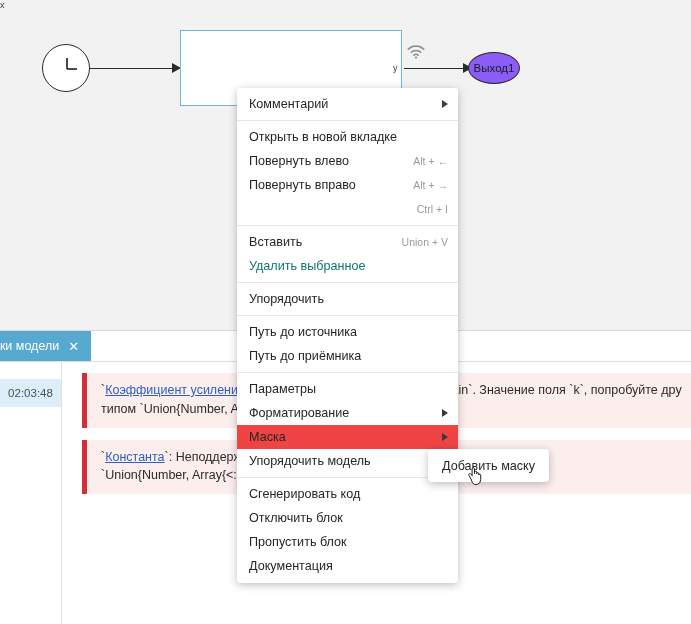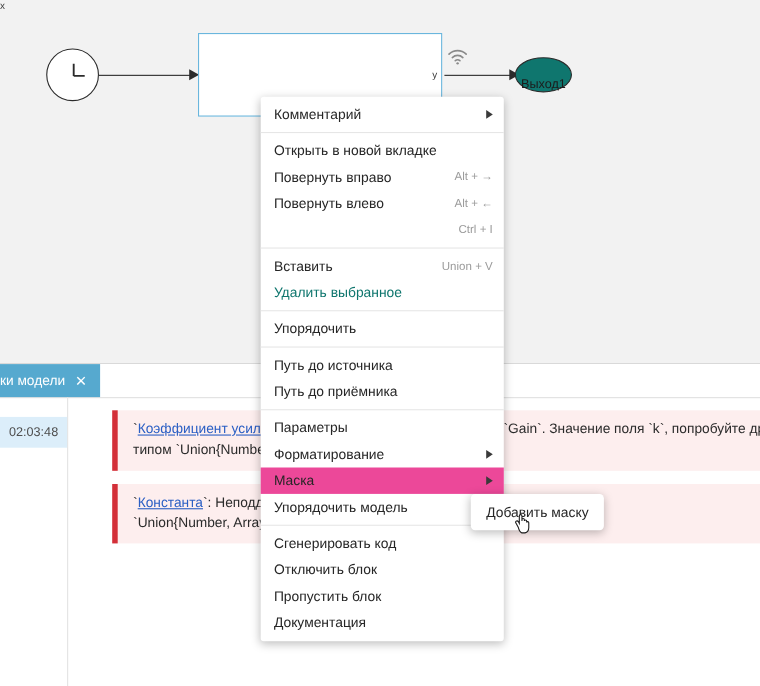--- a/index.html
+++ b/index.html
@@ -80,24 +80,24 @@
     left: 406px; top: 44px;
     width: 20px; height: 16px;
     color: #777777;
   }
   .out-node {
     position: absolute;
     left: 468px; top: 52px;
     width: 52px; height: 32px;
     border: 1.6px solid #2b2b2b;
     border-radius: 50%;
-    background: #0f766e;
+    background: #8b5cf6;
     box-sizing: border-box;
     display: flex;
-    align-items: flex-end;
+    align-items: center;
     justify-content: center;
     font-size: 11.5px;
     color: #1c1c1c;
     overflow: visible;
     white-space: nowrap;
   }
 
   
   .log-panel {
     position: absolute;
@@ -130,21 +130,20 @@
   .tab-close {
     font-size: 13px;
     line-height: 1;
     color: #ffffff;
   }
   .log-body {
     position: absolute;
     left: 0; top: 30px;
     width: 691px; height: 264px;
     display: flex;
-    gap: 20px;
   }
   .ts-col {
     width: 62px;
     border-right: 1px solid #e3e3e3;
     box-sizing: border-box;
     padding-top: 18px;
     flex: 0 0 62px;
   }
   .ts-cell {
     background: #dceefa;
@@ -194,21 +193,21 @@
     height: 24px;
     display: flex;
     align-items: center;
     padding: 0 10px 0 12px;
     font-size: 12.6px;
     color: #262626;
     white-space: nowrap;
     box-sizing: border-box;
     justify-content: flex-end;
   }
-  .ctx-item.hovered { background: #ec4899; }
+  .ctx-item.hovered { background: #ef4444; }
   .ctx-item.danger { color: #0f766e; }
   .ctx-label { flex: 1 1 auto; }
   .ctx-shortcut {
     font-size: 10.5px;
     color: #9b9b9b;
     margin-left: 14px;
   }
   .ctx-arrow {
     width: 0; height: 0;
     border-top: 4px solid transparent;
@@ -314,26 +313,26 @@
   <div class="ctx-menu" id="ctx-menu">
       <div class="ctx-item">
         <span class="ctx-label">Комментарий</span>
         <span class="ctx-arrow"></span>
       </div>
       <div class="ctx-sep"></div>
       <div class="ctx-item">
         <span class="ctx-label">Открыть в новой вкладке</span>
       </div>
       <div class="ctx-item">
+        <span class="ctx-label">Повернуть влево</span>
+        <span class="ctx-shortcut">Alt + ←</span>
+      </div>
+      <div class="ctx-item">
         <span class="ctx-label">Повернуть вправо</span>
         <span class="ctx-shortcut">Alt + →</span>
-      </div>
-      <div class="ctx-item">
-        <span class="ctx-label">Повернуть влево</span>
-        <span class="ctx-shortcut">Alt + ←</span>
       </div>
       <div class="ctx-item">
         <span class="ctx-shortcut">Ctrl + I</span>
       </div>
       <div class="ctx-sep"></div>
       <div class="ctx-item">
         <span class="ctx-label">Вставить</span>
         <span class="ctx-shortcut">Union + V</span>
       </div>
       <div class="ctx-item danger">

